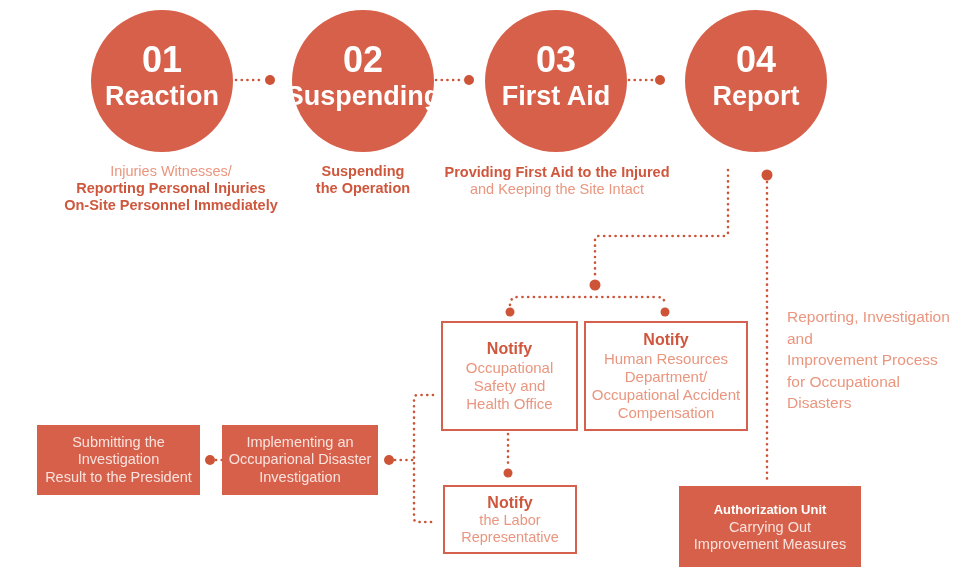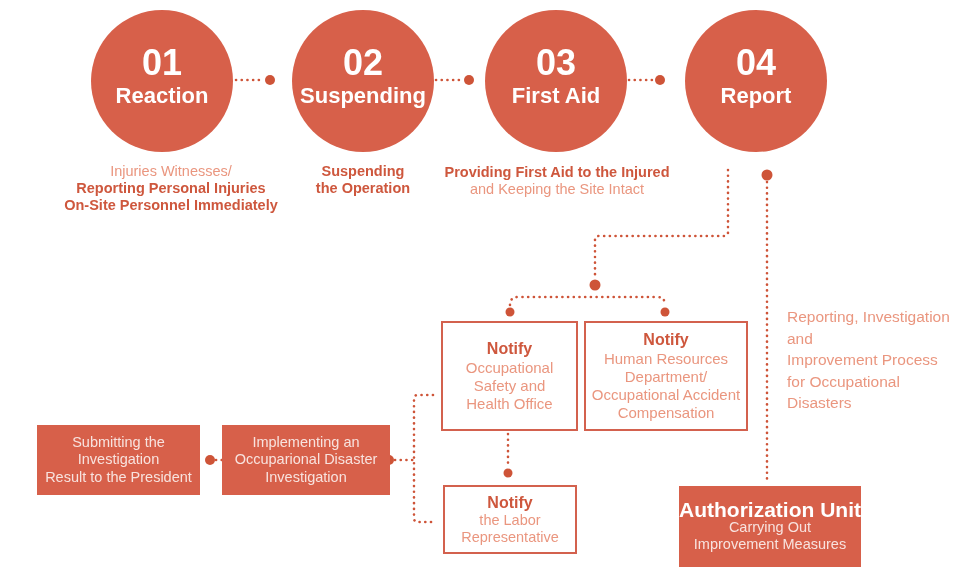--- a/index.html
+++ b/index.html
@@ -17,21 +17,21 @@
     font-family:"Liberation Sans", sans-serif;
   }
   
   .circle{
     position:absolute;top:10px;width:142px;height:142px;border-radius:50%;
     background:var(--primary);color:var(--white);
     display:flex;flex-direction:column;align-items:center;justify-content:center;
     text-align:center;padding-bottom:10px;box-sizing:border-box;
   }
   .circle .num{font-size:36px;font-weight:700;line-height:1.05;}
-  .circle .lbl{font-size:22px;font-weight:700;line-height:1.1;margin-top:3px;}
+  .circle .lbl{font-size:27px;font-weight:700;line-height:1.1;margin-top:3px;}
   
   .caption{position:absolute;text-align:center;font-size:14.5px;line-height:17px;}
   .cap-bold{font-weight:700;color:var(--text-dark);}
   .cap-light{font-weight:400;color:var(--text-light);}
   
   .side-label{position:absolute;left:787px;top:306px;font-size:15.5px;line-height:21.5px;color:var(--text-light);}
   
   .obox{
     position:absolute;background:#fff;border:2px solid var(--border);box-sizing:border-box;
     display:flex;flex-direction:column;align-items:center;justify-content:center;text-align:center;
@@ -39,21 +39,21 @@
   .obox-title{font-weight:700;color:var(--text-dark);font-size:16px;line-height:20px;}
   .obox-line{color:var(--text-light);font-size:15px;line-height:18px;}
   #notify-labor .obox-title{line-height:18px;}
   #notify-labor .obox-line{font-size:14.5px;line-height:16.5px;}
   
   .fbox{
     position:absolute;background:var(--primary);color:var(--box-text);box-sizing:border-box;
     display:flex;flex-direction:column;align-items:center;justify-content:center;
     font-size:14.5px;line-height:17.5px;
   }
-  .fbox-title{color:var(--white);font-weight:700;font-size:21px;line-height:19px;}
+  .fbox-title{color:var(--white);font-weight:700;font-size:13px;line-height:19px;}
   
   #connectors{position:absolute;left:0;top:0;pointer-events:none;}
 </style>
 </head>
 <body>
 
 <div id="stage">
 
   <svg id="connectors" width="960" height="575" viewBox="0 0 960 575">
     <g fill="none" stroke="#CE5438" stroke-width="2.6" stroke-dasharray="0.1 5.6" stroke-linecap="round">
@@ -136,21 +136,21 @@
     <div class="obox-title">Notify</div>
     <div class="obox-line">the Labor</div>
     <div class="obox-line">Representative</div>
   </div>
 
   <div class="fbox" style="left:37px;top:425px;width:163px;height:70px">
     <div>Submitting the</div>
     <div>Investigation</div>
     <div>Result to the President</div>
   </div>
-  <div class="fbox" style="left:222px;top:425px;width:168px;height:70px">
+  <div class="fbox" style="left:222px;top:425px;width:156px;height:70px">
     <div>Implementing an</div>
     <div>Occuparional Disaster</div>
     <div>Investigation</div>
   </div>
   <div class="fbox" style="left:679px;top:486px;width:182px;height:81px">
     <div class="fbox-title">Authorization Unit</div>
     <div>Carrying Out</div>
     <div>Improvement Measures</div>
   </div>
 

